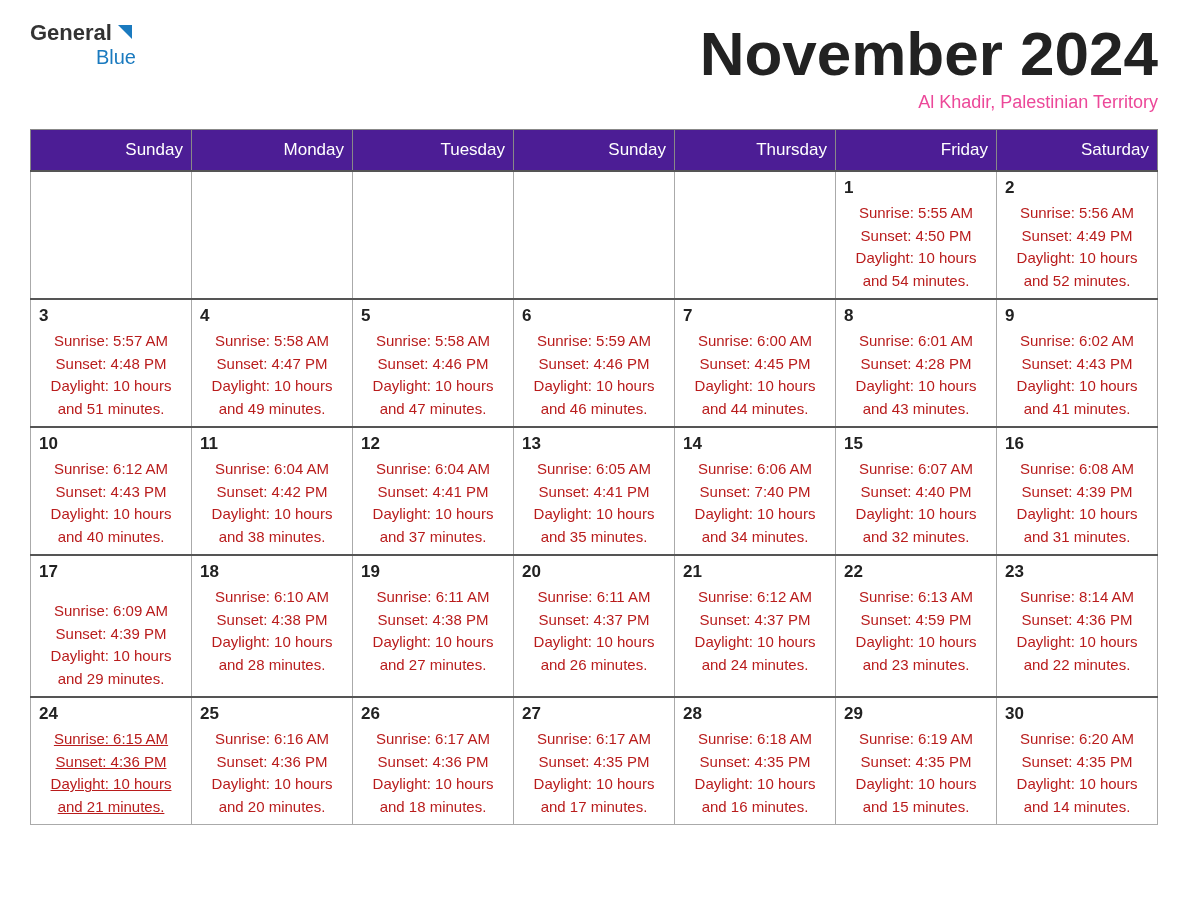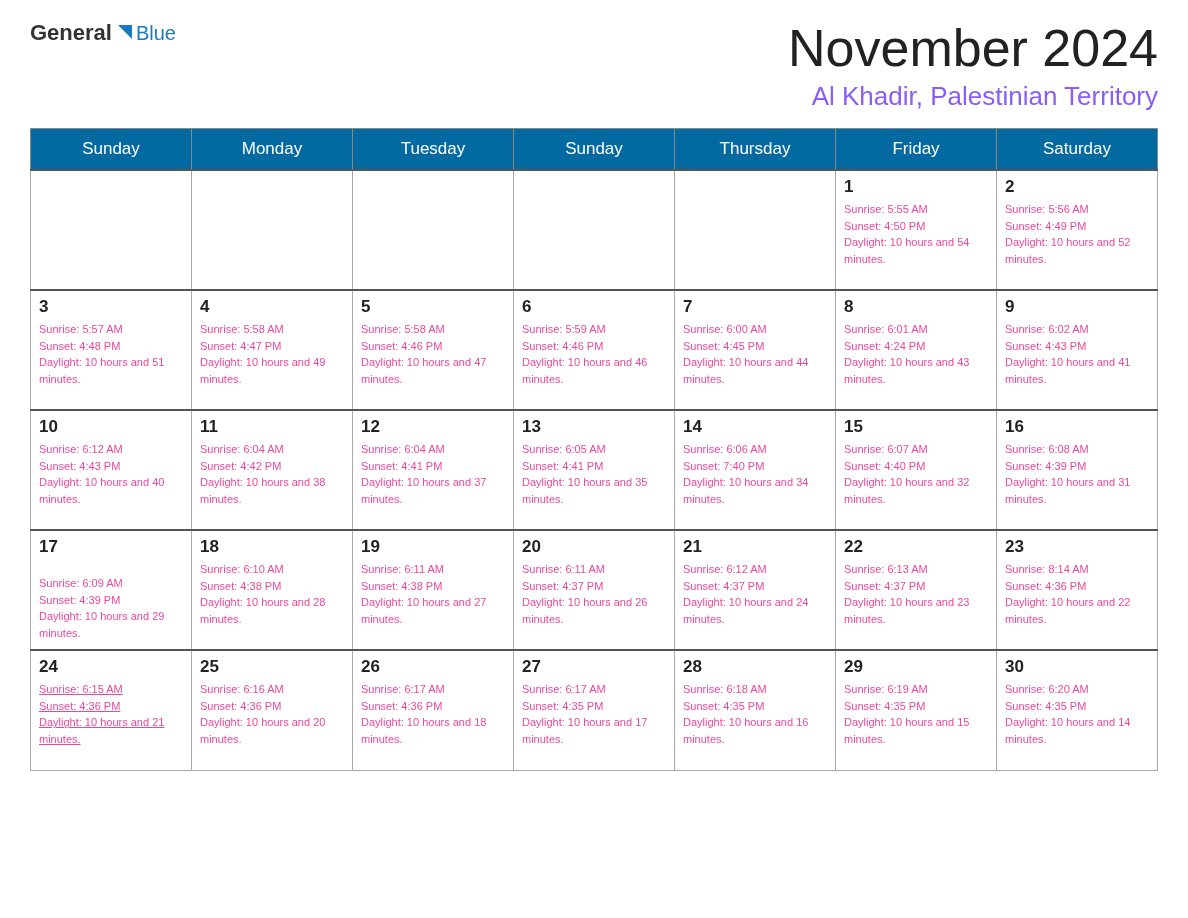--- a/index.html
+++ b/index.html
@@ -12,65 +12,65 @@
       padding: 20px 30px;
     }
     .header {
       display: flex;
       justify-content: space-between;
       align-items: flex-start;
       margin-bottom: 16px;
     }
     .logo {
       display: flex;
-      flex-direction: row;
-      align-items: center;
+      flex-direction: column;
+      align-items: flex-end;
     }
     .logo-text {
       font-size: 22px;
       font-weight: bold;
       color: #333;
     }
     .logo-line {
       display: flex;
       align-items: center;
     }
     .logo-blue-line {
       font-size: 20px;
       font-weight: normal;
       color: #1a7abf;
       margin-top: -4px;
     }
     .title-block {
       text-align: right;
     }
     .title-block h1 {
-      font-size: 52px;
-      font-weight: normal;
+      font-size: 62px;
+      font-weight: bold;
       color: #222;
       line-height: 1.1;
     }
     .title-block h2 {
-      font-size: 26px;
+      font-size: 18px;
       font-weight: normal;
-      color: #8b5cf6;
+      color: #ec4899;
       margin-top: 4px;
     }
     .calendar {
       width: 100%;
       border-collapse: collapse;
       border: 1px solid #999;
     }
     .calendar th {
-      background: #0369a1;
+      background: #4c1d95;
       color: #fff;
       font-size: 17px;
       font-weight: normal;
       padding: 10px 8px;
-      text-align: center;
+      text-align: right;
       border: 1px solid #888;
     }
     .calendar td {
       border: 1px solid #aaa;
       vertical-align: top;
       padding: 6px 8px;
       width: 14.28%;
       min-height: 120px;
       height: 120px;
       background: #fff;
@@ -79,23 +79,24 @@
       border-top: 2px solid #555;
     }
     .day-number {
       font-size: 17px;
       font-weight: bold;
       color: #222;
       display: block;
       margin-bottom: 4px;
     }
     .day-info {
-      font-size: 11px;
-      color: #ec4899;
+      font-size: 15px;
+      color: #b91c1c;
       line-height: 1.5;
+      text-align: center;
     }
     .empty-cell {
       background: #f8f8f8;
     }
   </style>
 </head>
 <body>
 
 <div class="header">
   <div class="logo">
@@ -174,21 +175,21 @@
         </td>
         <td>
           <span class="day-number">7</span>
           <div class="day-info" style="white-space: pre-line;">Sunrise: 6:00 AM
 Sunset: 4:45 PM
 Daylight: 10 hours and 44 minutes.</div>
         </td>
         <td>
           <span class="day-number">8</span>
           <div class="day-info" style="white-space: pre-line;">Sunrise: 6:01 AM
-Sunset: 4:24 PM
+Sunset: 4:28 PM
 Daylight: 10 hours and 43 minutes.</div>
         </td>
         <td>
           <span class="day-number">9</span>
           <div class="day-info" style="white-space: pre-line;">Sunrise: 6:02 AM
 Sunset: 4:43 PM
 Daylight: 10 hours and 41 minutes.</div>
         </td>
       </tr>
       <tr class="week-row">
@@ -262,21 +263,21 @@
         </td>
         <td>
           <span class="day-number">21</span>
           <div class="day-info" style="white-space: pre-line;">Sunrise: 6:12 AM
 Sunset: 4:37 PM
 Daylight: 10 hours and 24 minutes.</div>
         </td>
         <td>
           <span class="day-number">22</span>
           <div class="day-info" style="white-space: pre-line;">Sunrise: 6:13 AM
-Sunset: 4:37 PM
+Sunset: 4:59 PM
 Daylight: 10 hours and 23 minutes.</div>
         </td>
         <td>
           <span class="day-number">23</span>
           <div class="day-info" style="white-space: pre-line;">Sunrise: 8:14 AM
 Sunset: 4:36 PM
 Daylight: 10 hours and 22 minutes.</div>
         </td>
       </tr>
       <tr class="week-row">

